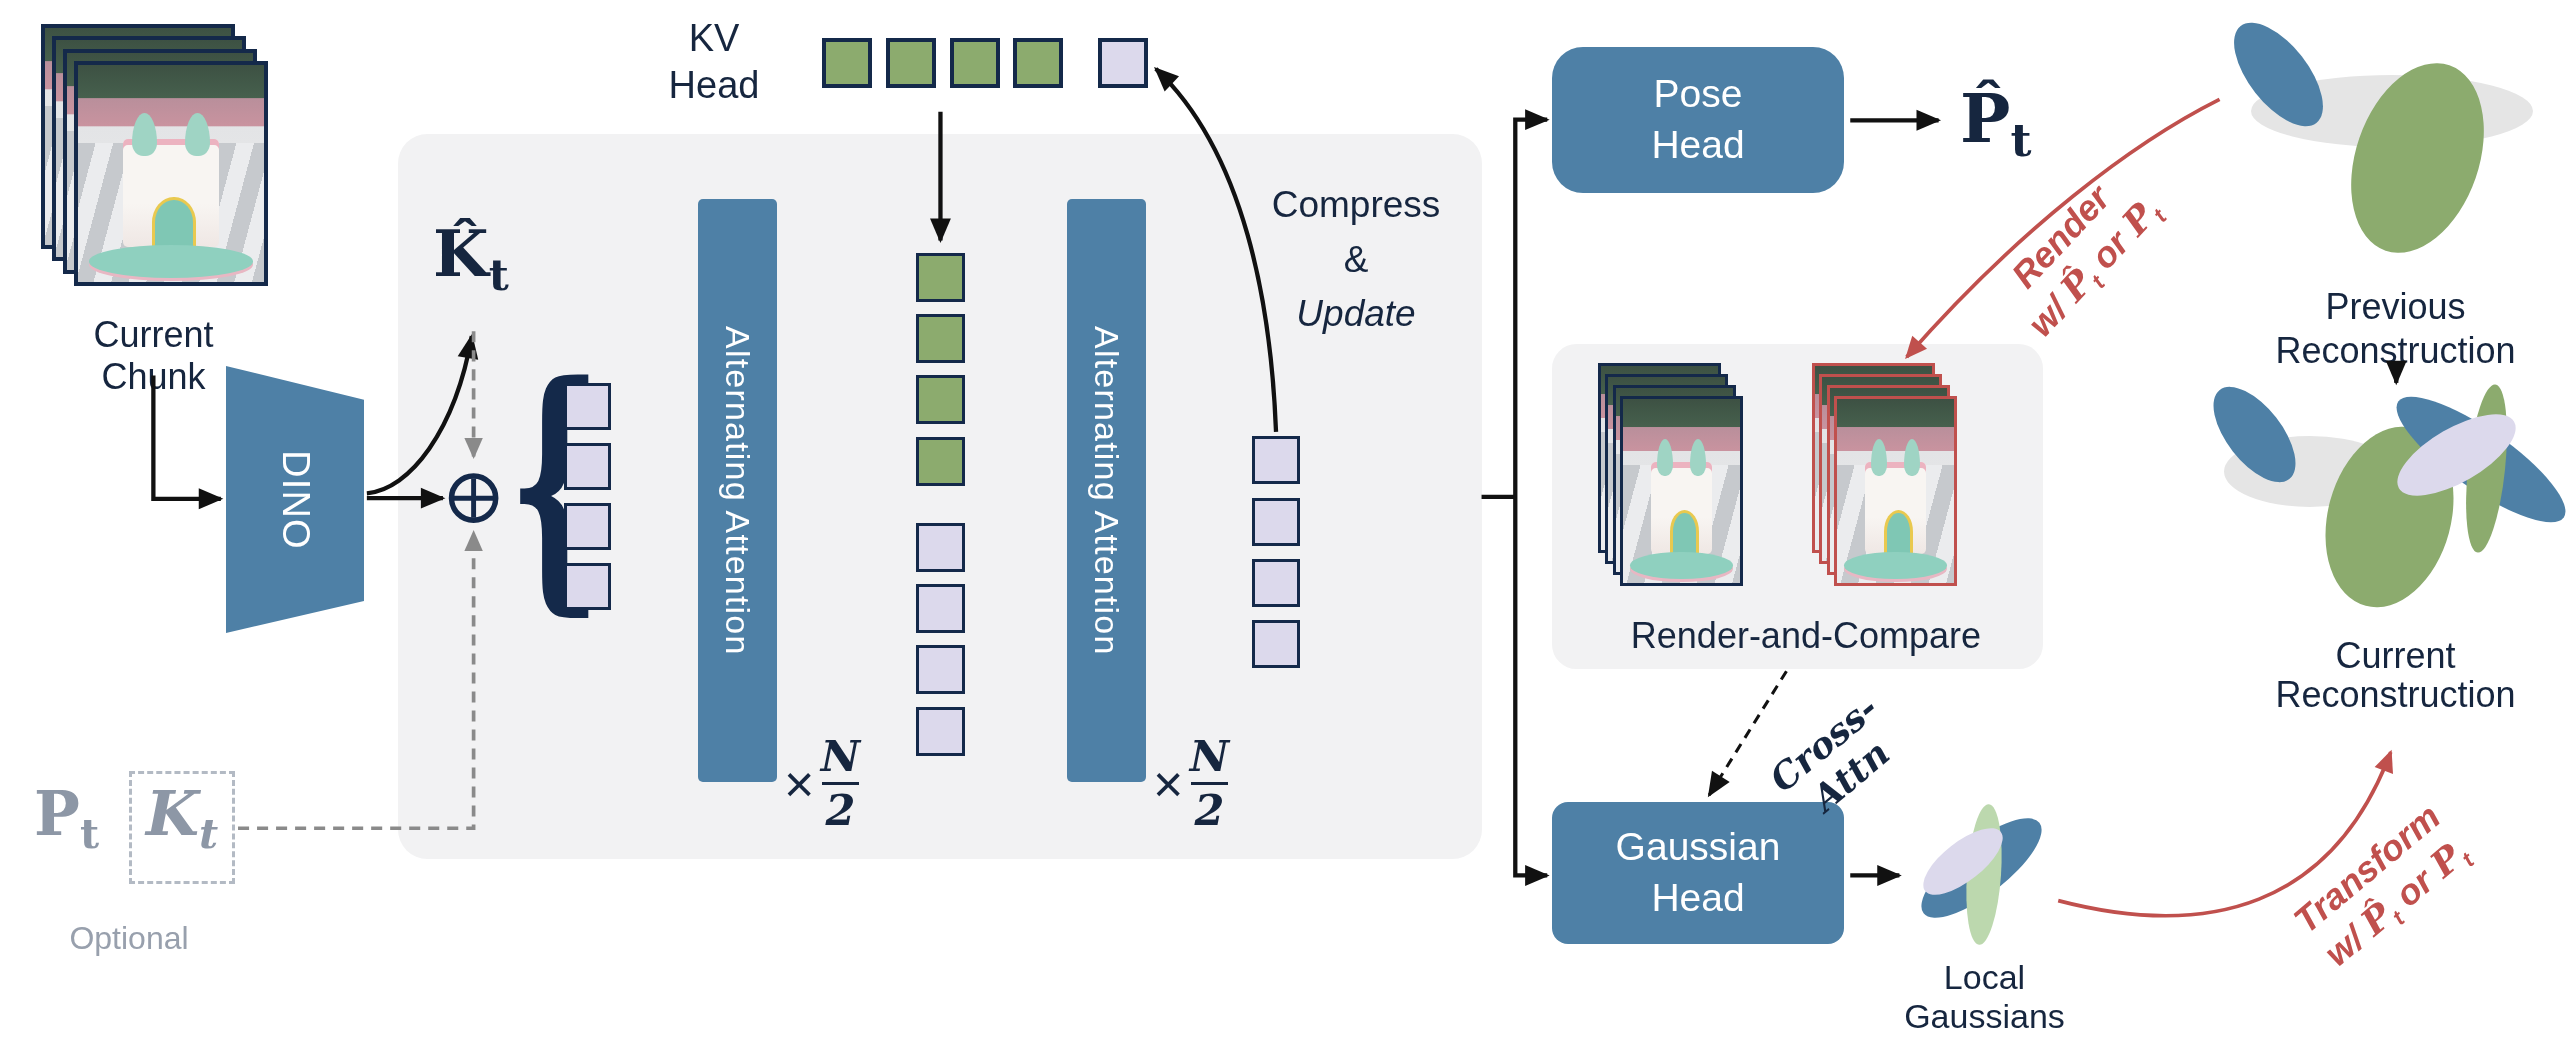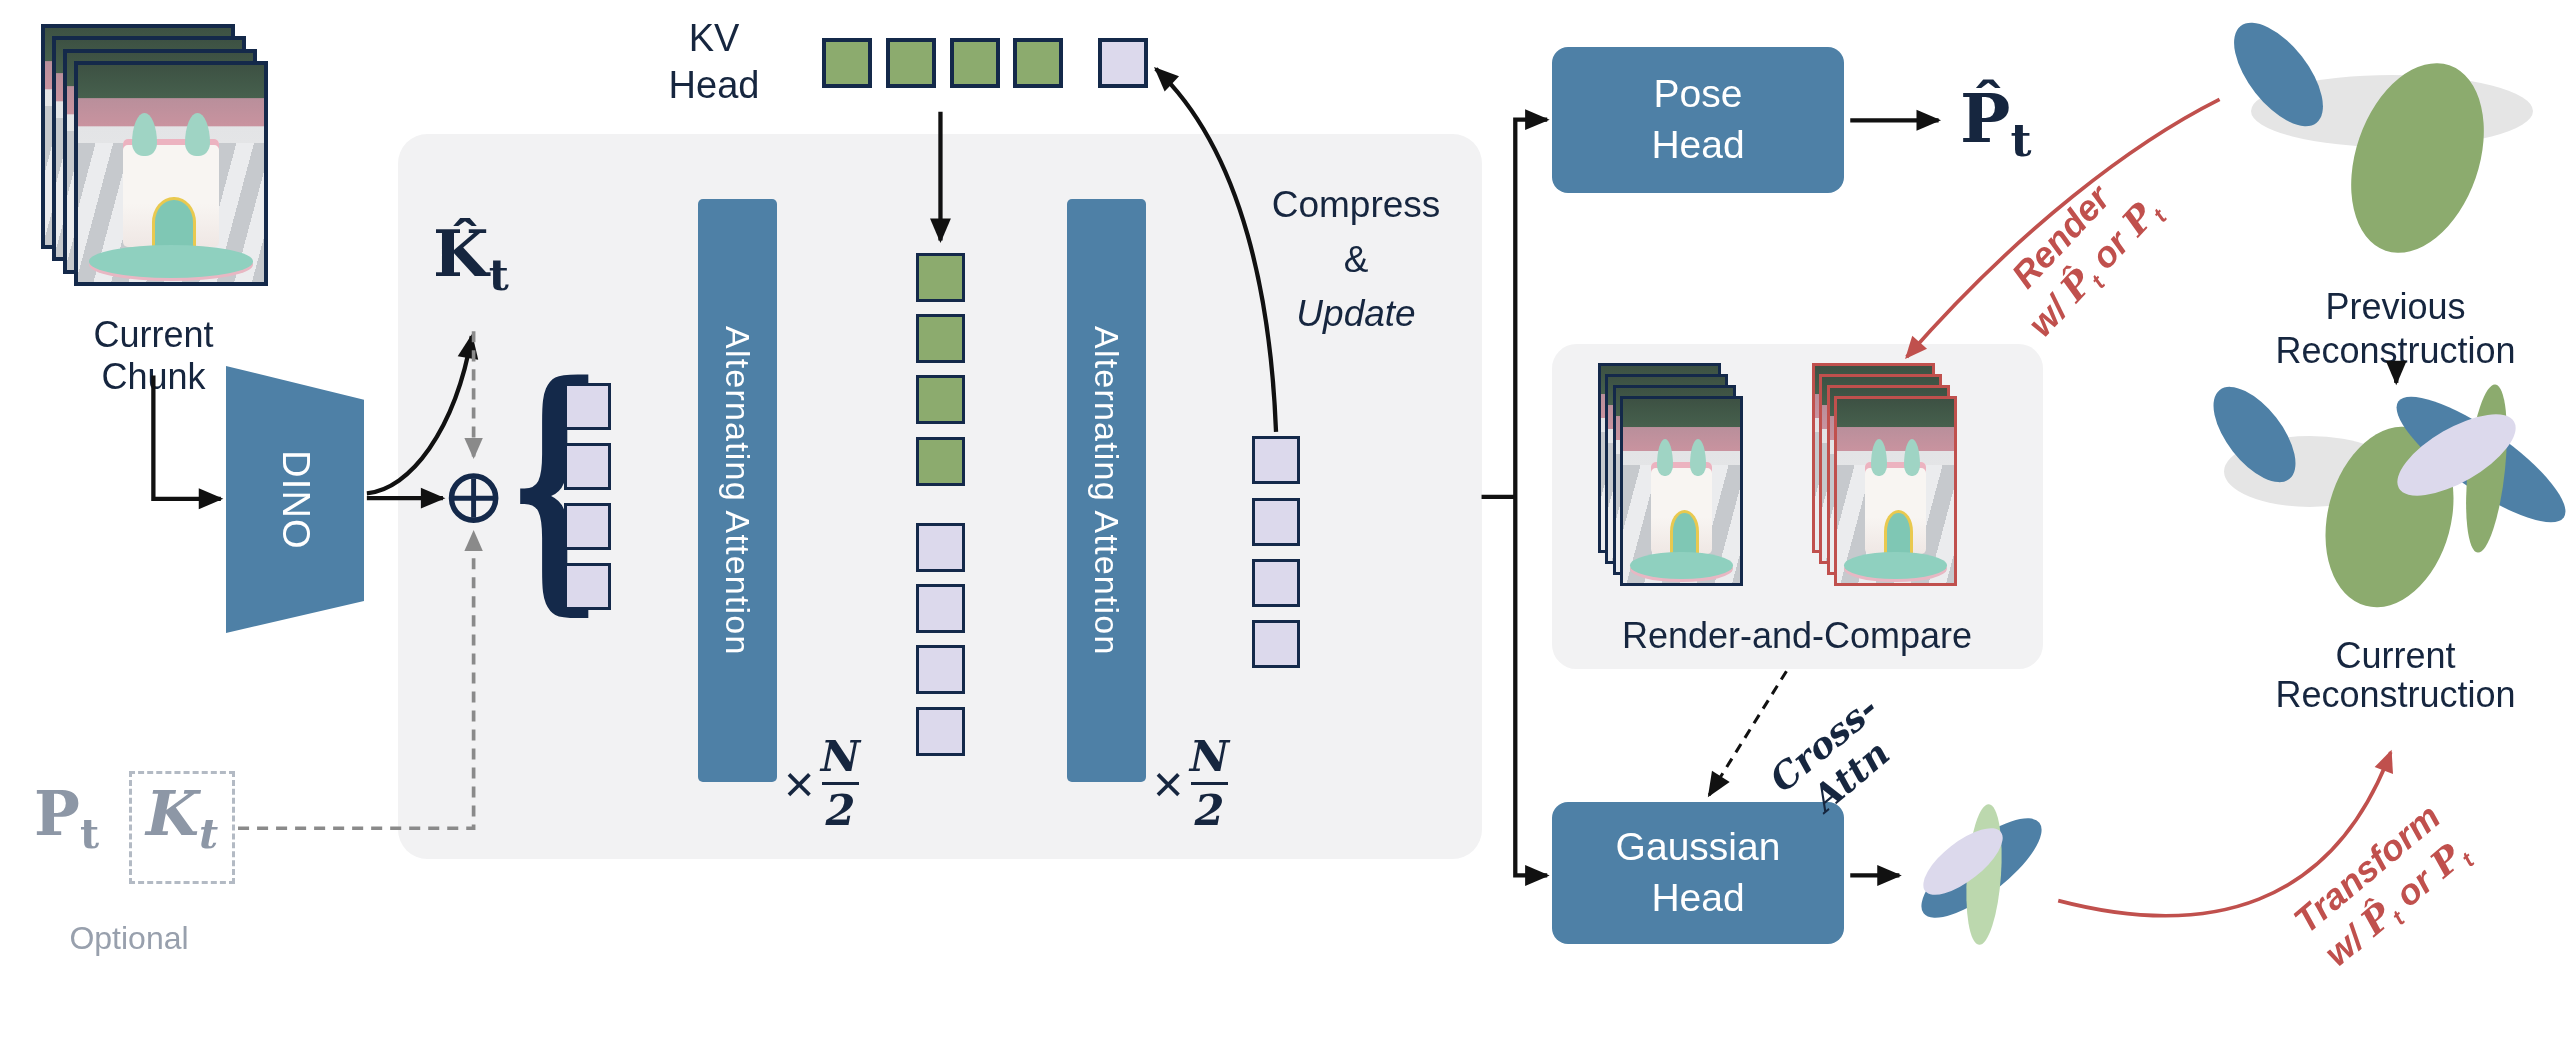--- a/index.html
+++ b/index.html
@@ -166,21 +166,21 @@
   <div class="lbl" style="left:1267px;top:293px;width:178px;font-size:37px;font-style:italic;">Update</div>
 
   <div class="lbl" style="left:622px;top:17px;width:184px;font-size:38px;">KV</div>
   <div class="lbl" style="left:622px;top:64px;width:184px;font-size:38px;">Head</div>
   <div class="tok g" style="left:822px;top:38px;width:50px;height:50px;border-width:4.3px;"></div>
   <div class="tok g" style="left:886px;top:38px;width:50px;height:50px;border-width:4.3px;"></div>
   <div class="tok g" style="left:950px;top:38px;width:50px;height:50px;border-width:4.3px;"></div>
   <div class="tok g" style="left:1013px;top:38px;width:50px;height:50px;border-width:4.3px;"></div>
   <div class="tok l" style="left:1098px;top:38px;width:50px;height:50px;border-width:4.3px;"></div>
 
-  <div class="bluebox" style="left:1552px;top:47px;width:292px;height:146px;">
+  <div class="bluebox" style="left:1552px;top:47px;width:292px;height:146px;border-radius:31px;">
     <span>Pose</span>
     <span>Head</span>
   </div>
   <div class="mathlbl" style="left:1960px;top:79px;font-size:67px;">
     <span>P̂</span><sub>t</sub>
   </div>
 
   <div class="bluebox" style="left:1552px;top:802px;width:292px;height:142px;">
     <span>Gaussian</span>
     <span>Head</span>
@@ -247,28 +247,29 @@
       </div>
     <div class="frame thin red" style="left:22px;top:33px;width:123px;height:190px;">
       <div class="photo">
           <div class="floor"></div>
           <div class="castle"></div>
           <div class="arch"></div>
           <div class="base"></div>
         </div>
       </div>
   </div>
-  <div class="lbl" style="left:1613px;top:615px;width:368px;font-size:36px;">Render-and-Compare</div>
+  <div class="lbl" style="left:1613px;top:615px;width:368px;font-size:36px;text-align:right;">Render-and-Compare</div>
 
   <div class="lbl" style="left:1745px;top:717px;width:184px;font-size:36px;font-style:italic;font-weight:600;
               font-family:'DejaVu Serif',serif;transform:rotate(-40deg);">Cross-Attn</div>
 
   <div class="ell" style="left:1908px;top:842px;width:147px;height:52px;background:#4e80a6;transform:rotate(-38deg);"></div>
   <div class="ell" style="left:1967px;top:804px;width:34px;height:141px;background:#bcd8ae;transform:rotate(4deg);"></div>
   <div class="ell" style="left:1915px;top:842px;width:96px;height:39px;background:#dcd9ec;transform:rotate(-38deg);"></div>
+  <div class="lbl" style="left:1880px;top:958px;width:209px;font-size:34px;">Local Gaussians</div>
 
   <div class="ell" style="left:2251px;top:75px;width:282px;height:72px;background:#e5e5e5;"></div>
   <div class="ell" style="left:2217px;top:45px;width:123px;height:59px;background:#4e80a6;transform:rotate(52deg);"></div>
   <div class="ell" style="left:2356px;top:60px;width:123px;height:196px;background:#8cab6e;transform:rotate(19deg);"></div>
   <div class="lbl" style="left:2242px;top:286px;width:307px;font-size:36px;">Previous</div>
   <div class="lbl" style="left:2242px;top:330px;width:307px;font-size:36px;">Reconstruction</div>
 
   <div class="ell" style="left:2224px;top:436px;width:172px;height:71px;background:#e5e5e5;"></div>
   <div class="ell" style="left:2198px;top:407px;width:113px;height:55px;background:#4e80a6;transform:rotate(52deg);"></div>
   <div class="ell" style="left:2328px;top:425px;width:123px;height:184px;background:#8cab6e;transform:rotate(15deg);"></div>

